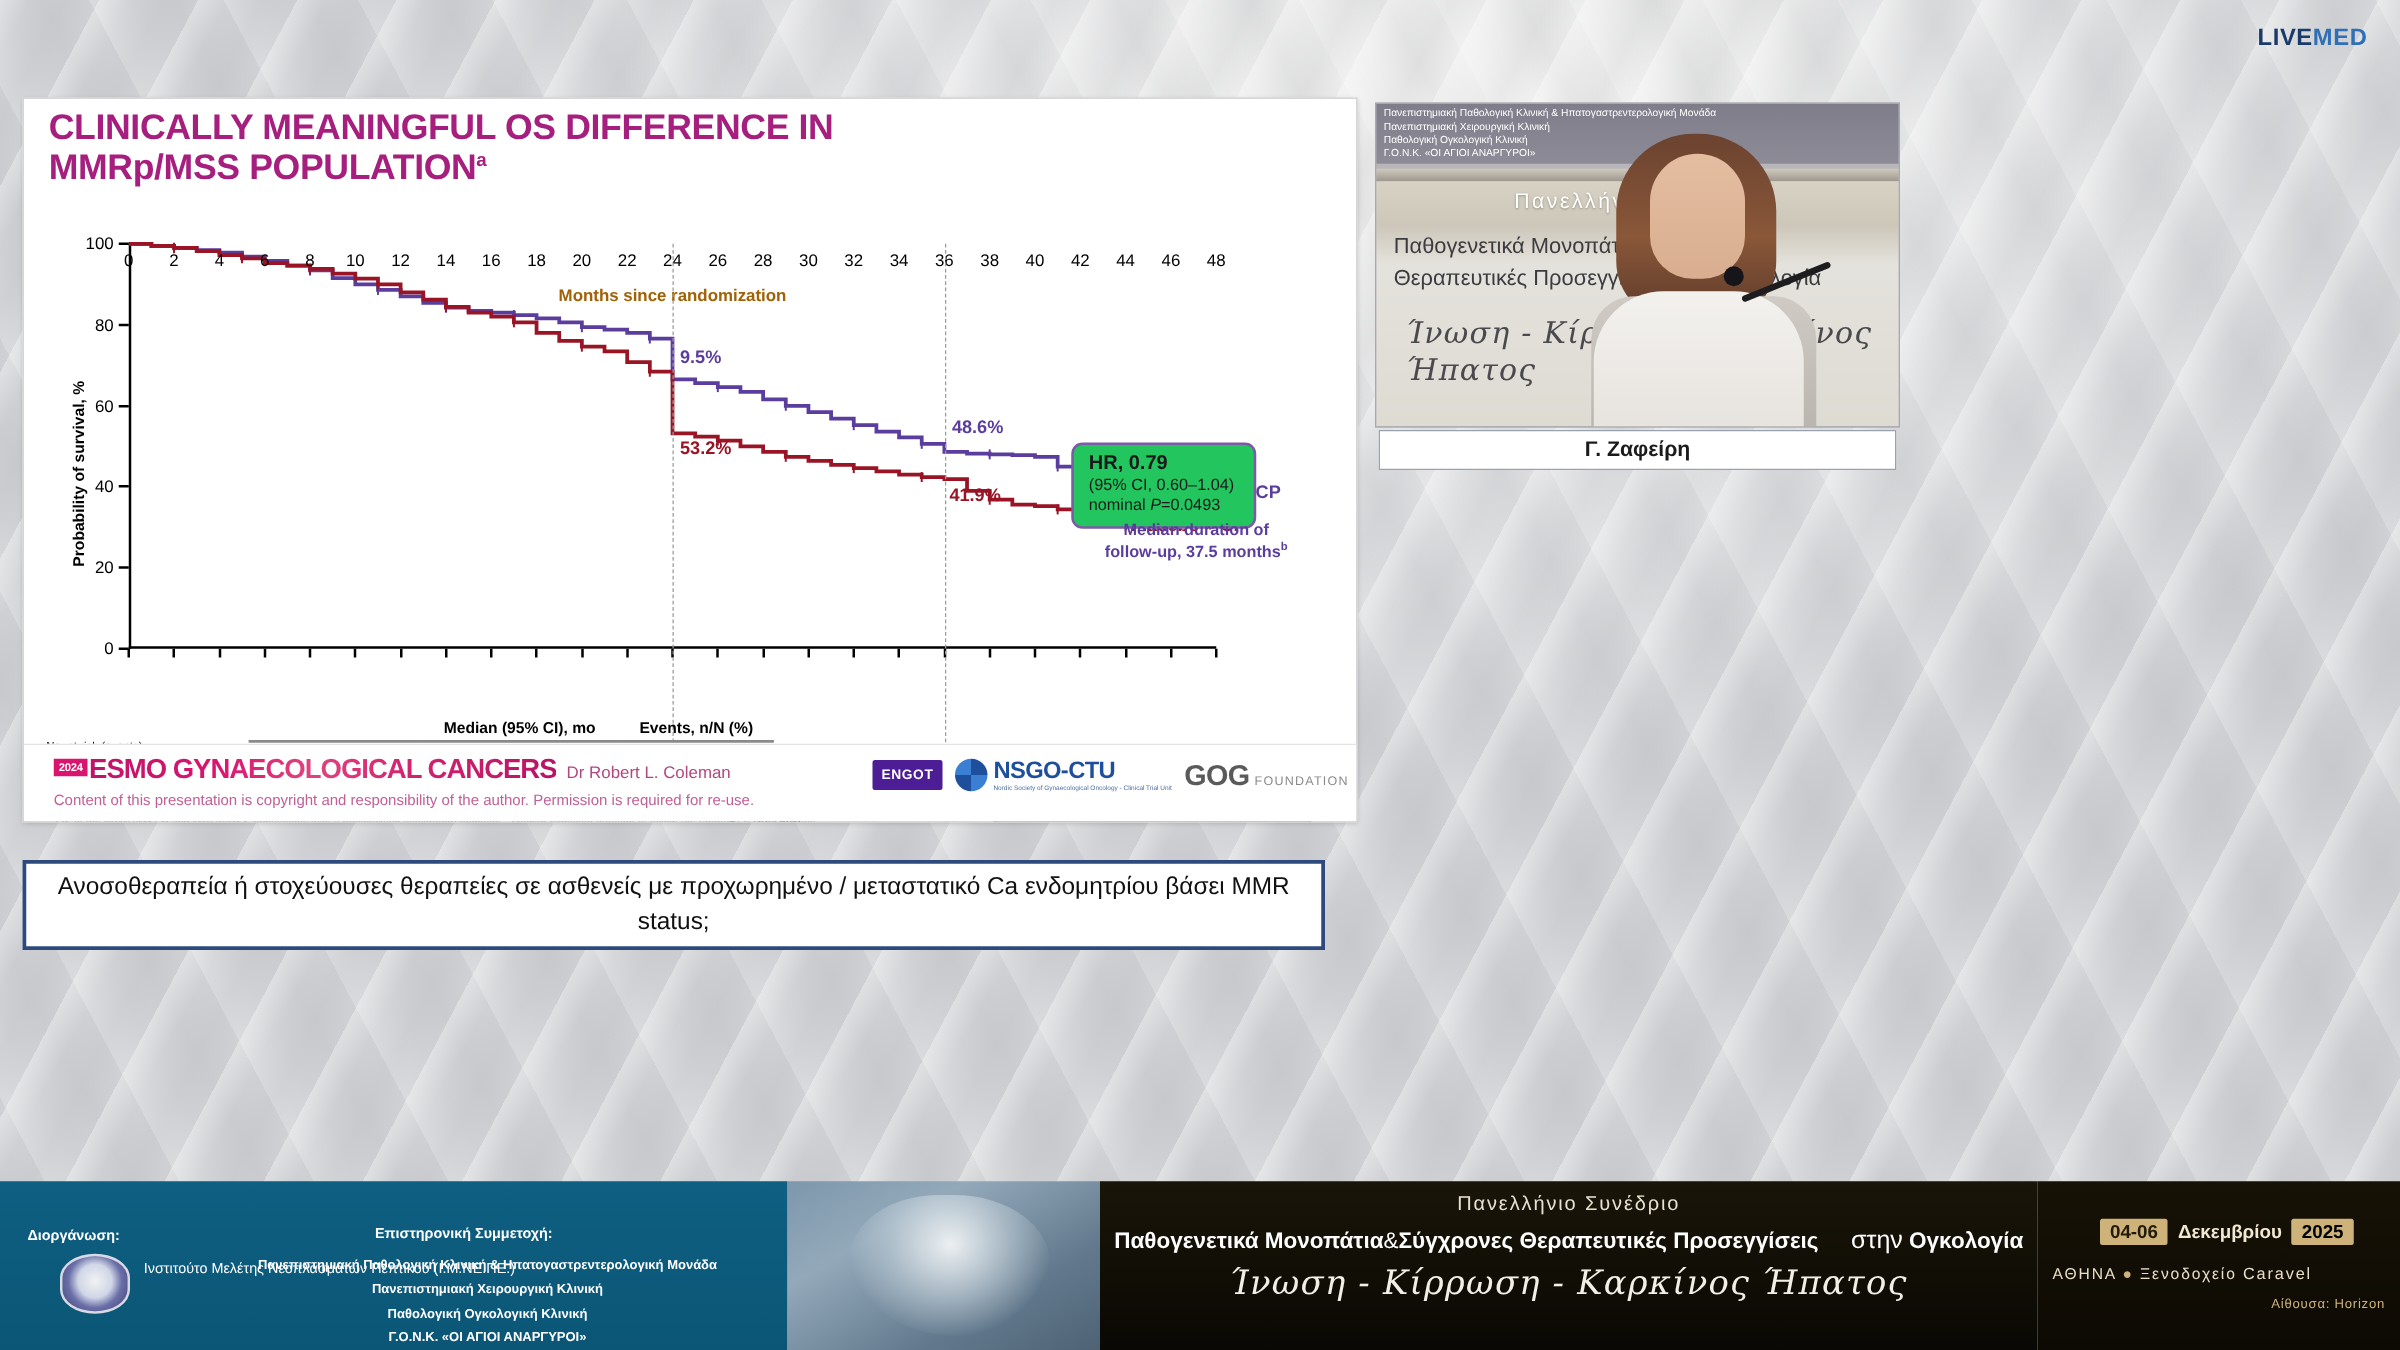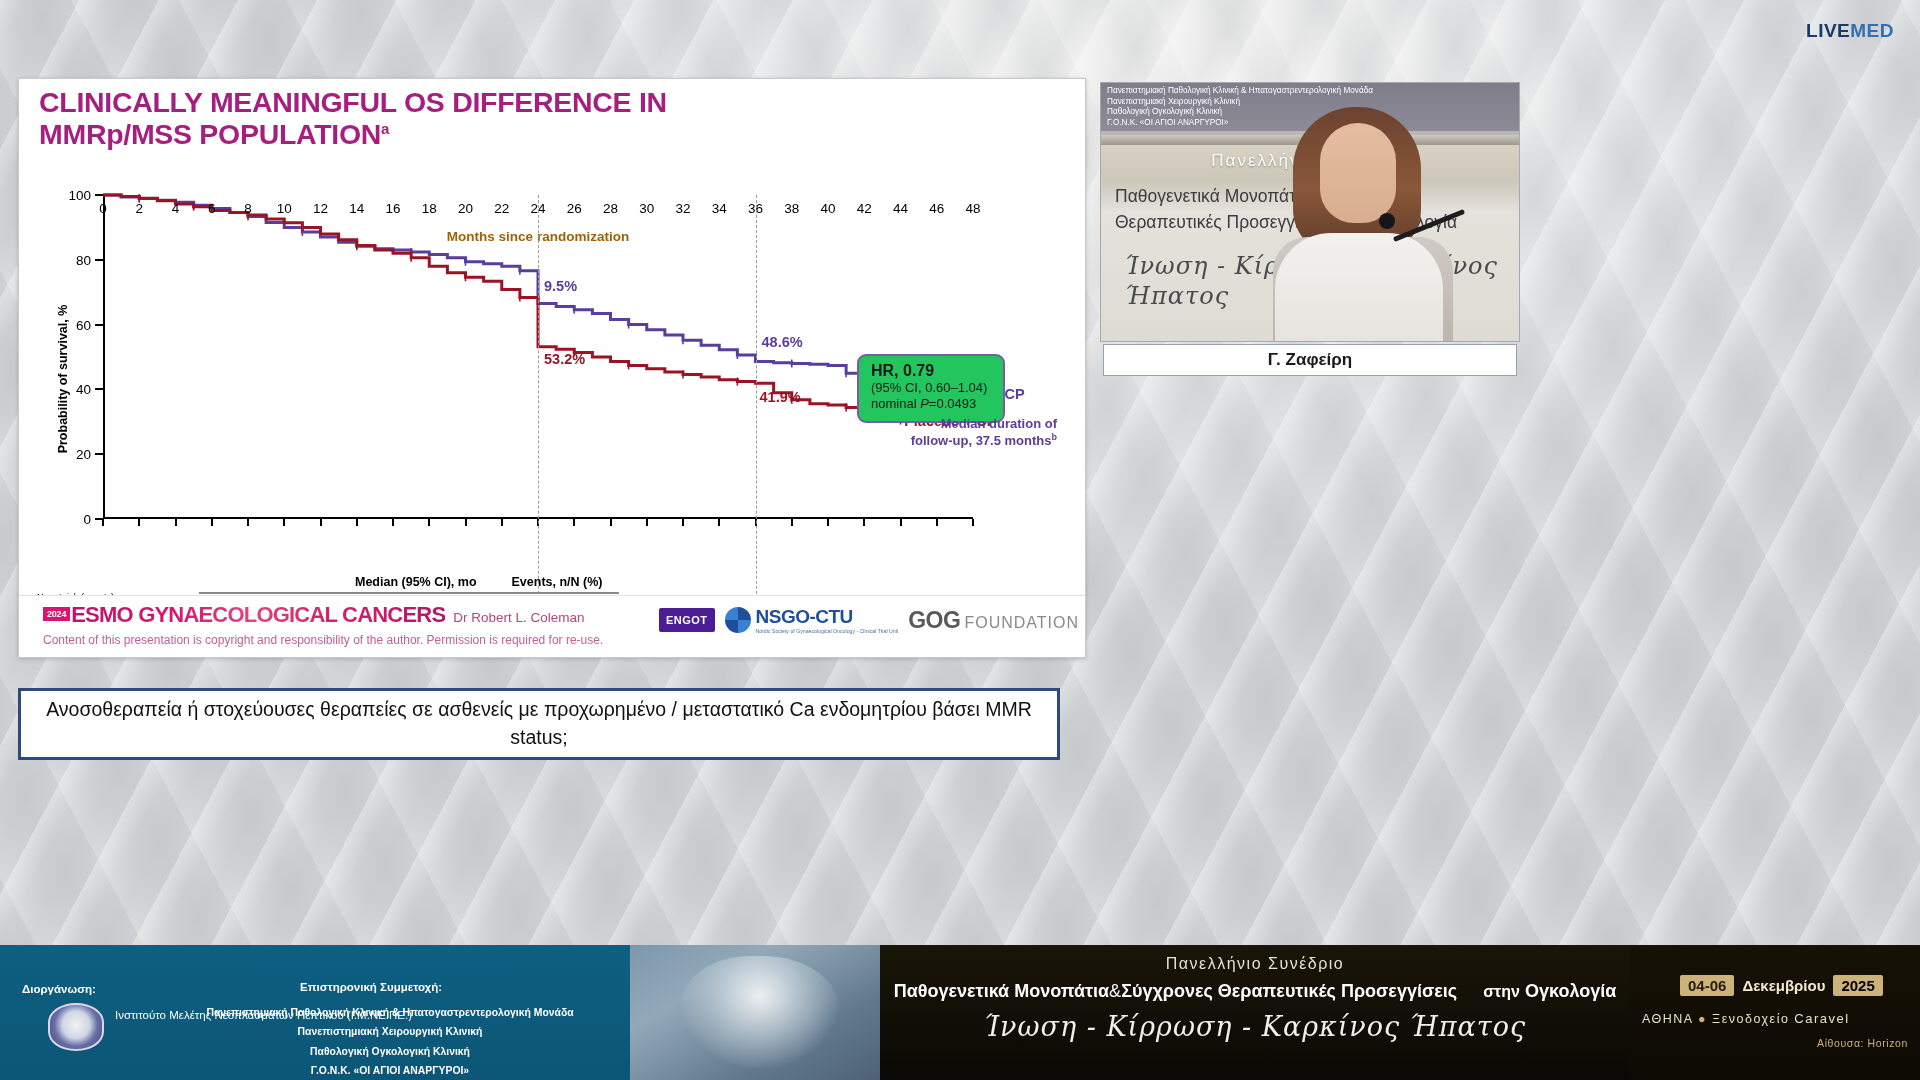--- a/index.html
+++ b/index.html
@@ -97,21 +97,21 @@
   .hrbox {
     position:absolute; left: 838px; top: 175px;
     background:#22c55e; border:2px solid #7c5aa6; border-radius:9px;
     padding: 6px 16px 8px 12px;
   }
   .hrbox .hr-main { font-size:16px; font-weight:bold; color:#1a1a1a; }
   .hrbox .hr-sub { font-size:13px; color:#1a1a1a; line-height:1.25; }
   .hrbox .hr-sub i { font-style: italic; }
   .median-dur {
     position:absolute; left: 838px; top: 237px; width: 200px;
-    text-align:right; font-size:13px; font-weight:bold; color:#5b3d9e; line-height:1.25;
+    text-align:center; font-size:13px; font-weight:bold; color:#5b3d9e; line-height:1.25;
   }
   .median-dur sup { font-size: 9px; }
 
   
   .stats {
     position:absolute; left: 180px; top: 396px; width: 420px;
     font-size: 12.5px;
   }
   .stats table { border-collapse: collapse; width: 100%; }
   .stats th {
@@ -188,21 +188,21 @@
   }
   .logo-nsgo { display:flex; align-items:center; gap:5px; }
   .logo-nsgo .dot {
     width:26px; height:26px; border-radius:50%;
     background: conic-gradient(#1d4f9c 0 25%, #3b7fd4 0 50%, #1d4f9c 0 75%, #3b7fd4 0);
   }
   .logo-nsgo .txt { font-size:19px; font-weight:bold; color:#1d4f9c; letter-spacing:-.5px; }
   .logo-nsgo .sub { display:block; font-size:5.2px; font-weight:normal; color:#4a6fa5; letter-spacing:0; }
   .logo-gog { display:flex; align-items:baseline; gap:4px; }
   .logo-gog .g { font-size:23px; font-weight:bold; color:#5a5a5a; letter-spacing:-.5px; }
-  .logo-gog .f { font-size:16px; color:#8a8a8a; letter-spacing:1px; }
+  .logo-gog .f { font-size:10px; color:#8a8a8a; letter-spacing:1px; }
 
   
   .video {
     position:absolute; left: 1100px; top: 82px; width: 420px; height: 260px;
     overflow:hidden; background:#b9b6bb;
     border: 1px solid #a9a9ad;
   }
   .vid-affil {
     position:absolute; left:0; top:0; width:100%; padding: 3px 6px;
     background: linear-gradient(180deg,#7f7d8a 0%, #8d8b96 100%);
@@ -304,21 +304,21 @@
     background: radial-gradient(ellipse at 50% 35%, rgba(245,247,248,.92) 0%, rgba(200,212,220,.55) 42%, rgba(90,110,128,0) 72%);
     border-radius: 48% 52% 40% 60%;
   }
   .bn-mid {
     flex: 1; background: linear-gradient(180deg,#1a1509 0%, #120f06 48%, #0a0804 100%);
     position:relative; color:#fff;
   }
   .bn-m1 { position:absolute; left:0; top: 10px; width:100%; text-align:center; font-size: 16px; color:#e8e1cf; letter-spacing: 1.5px; }
   .bn-m2 { position:absolute; left:0; top: 36px; width:100%; text-align:center; font-size: 18px; font-weight:bold; }
   .bn-m2 .amp { font-weight: normal; }
-  .bn-m2 .sm { font-size: 16px; font-weight:bold;margin-left:21px; }
+  .bn-m2 .sm { font-size: 20px; font-weight:normal;margin-left:21px; }
   .bn-m3 {
     position:absolute; left:0; top: 66px; width:100%; text-align:center;
     font-family:"DejaVu Serif", serif; font-style: italic; font-size: 27px; letter-spacing: 1px; color:#f2efe6;
   }
   .bn-right { width: 290px; background: linear-gradient(180deg,#171206,#0d0a04); position:relative; color:#fff; }
   .bn-dates { position:absolute; left: 10px; top: 30px; display:flex; align-items:center; gap:8px;padding-left:40px; }
   .bn-d1 { background:#cdb37a; color:#231a08; font-size:15px; font-weight:bold; padding: 2px 8px; border-radius:2px; }
   .bn-d2 { color:#f3e9d2; font-size:15px; font-weight:bold; }
   .bn-d3 { background:#cdb37a; color:#000000; font-size:15px; font-weight:bold; padding: 2px 8px; border-radius:2px; }
   .bn-city { position:absolute; left: 12px; top: 66px; font-size: 12.5px; color:#e9e0c9; letter-spacing: 1.5px; }

